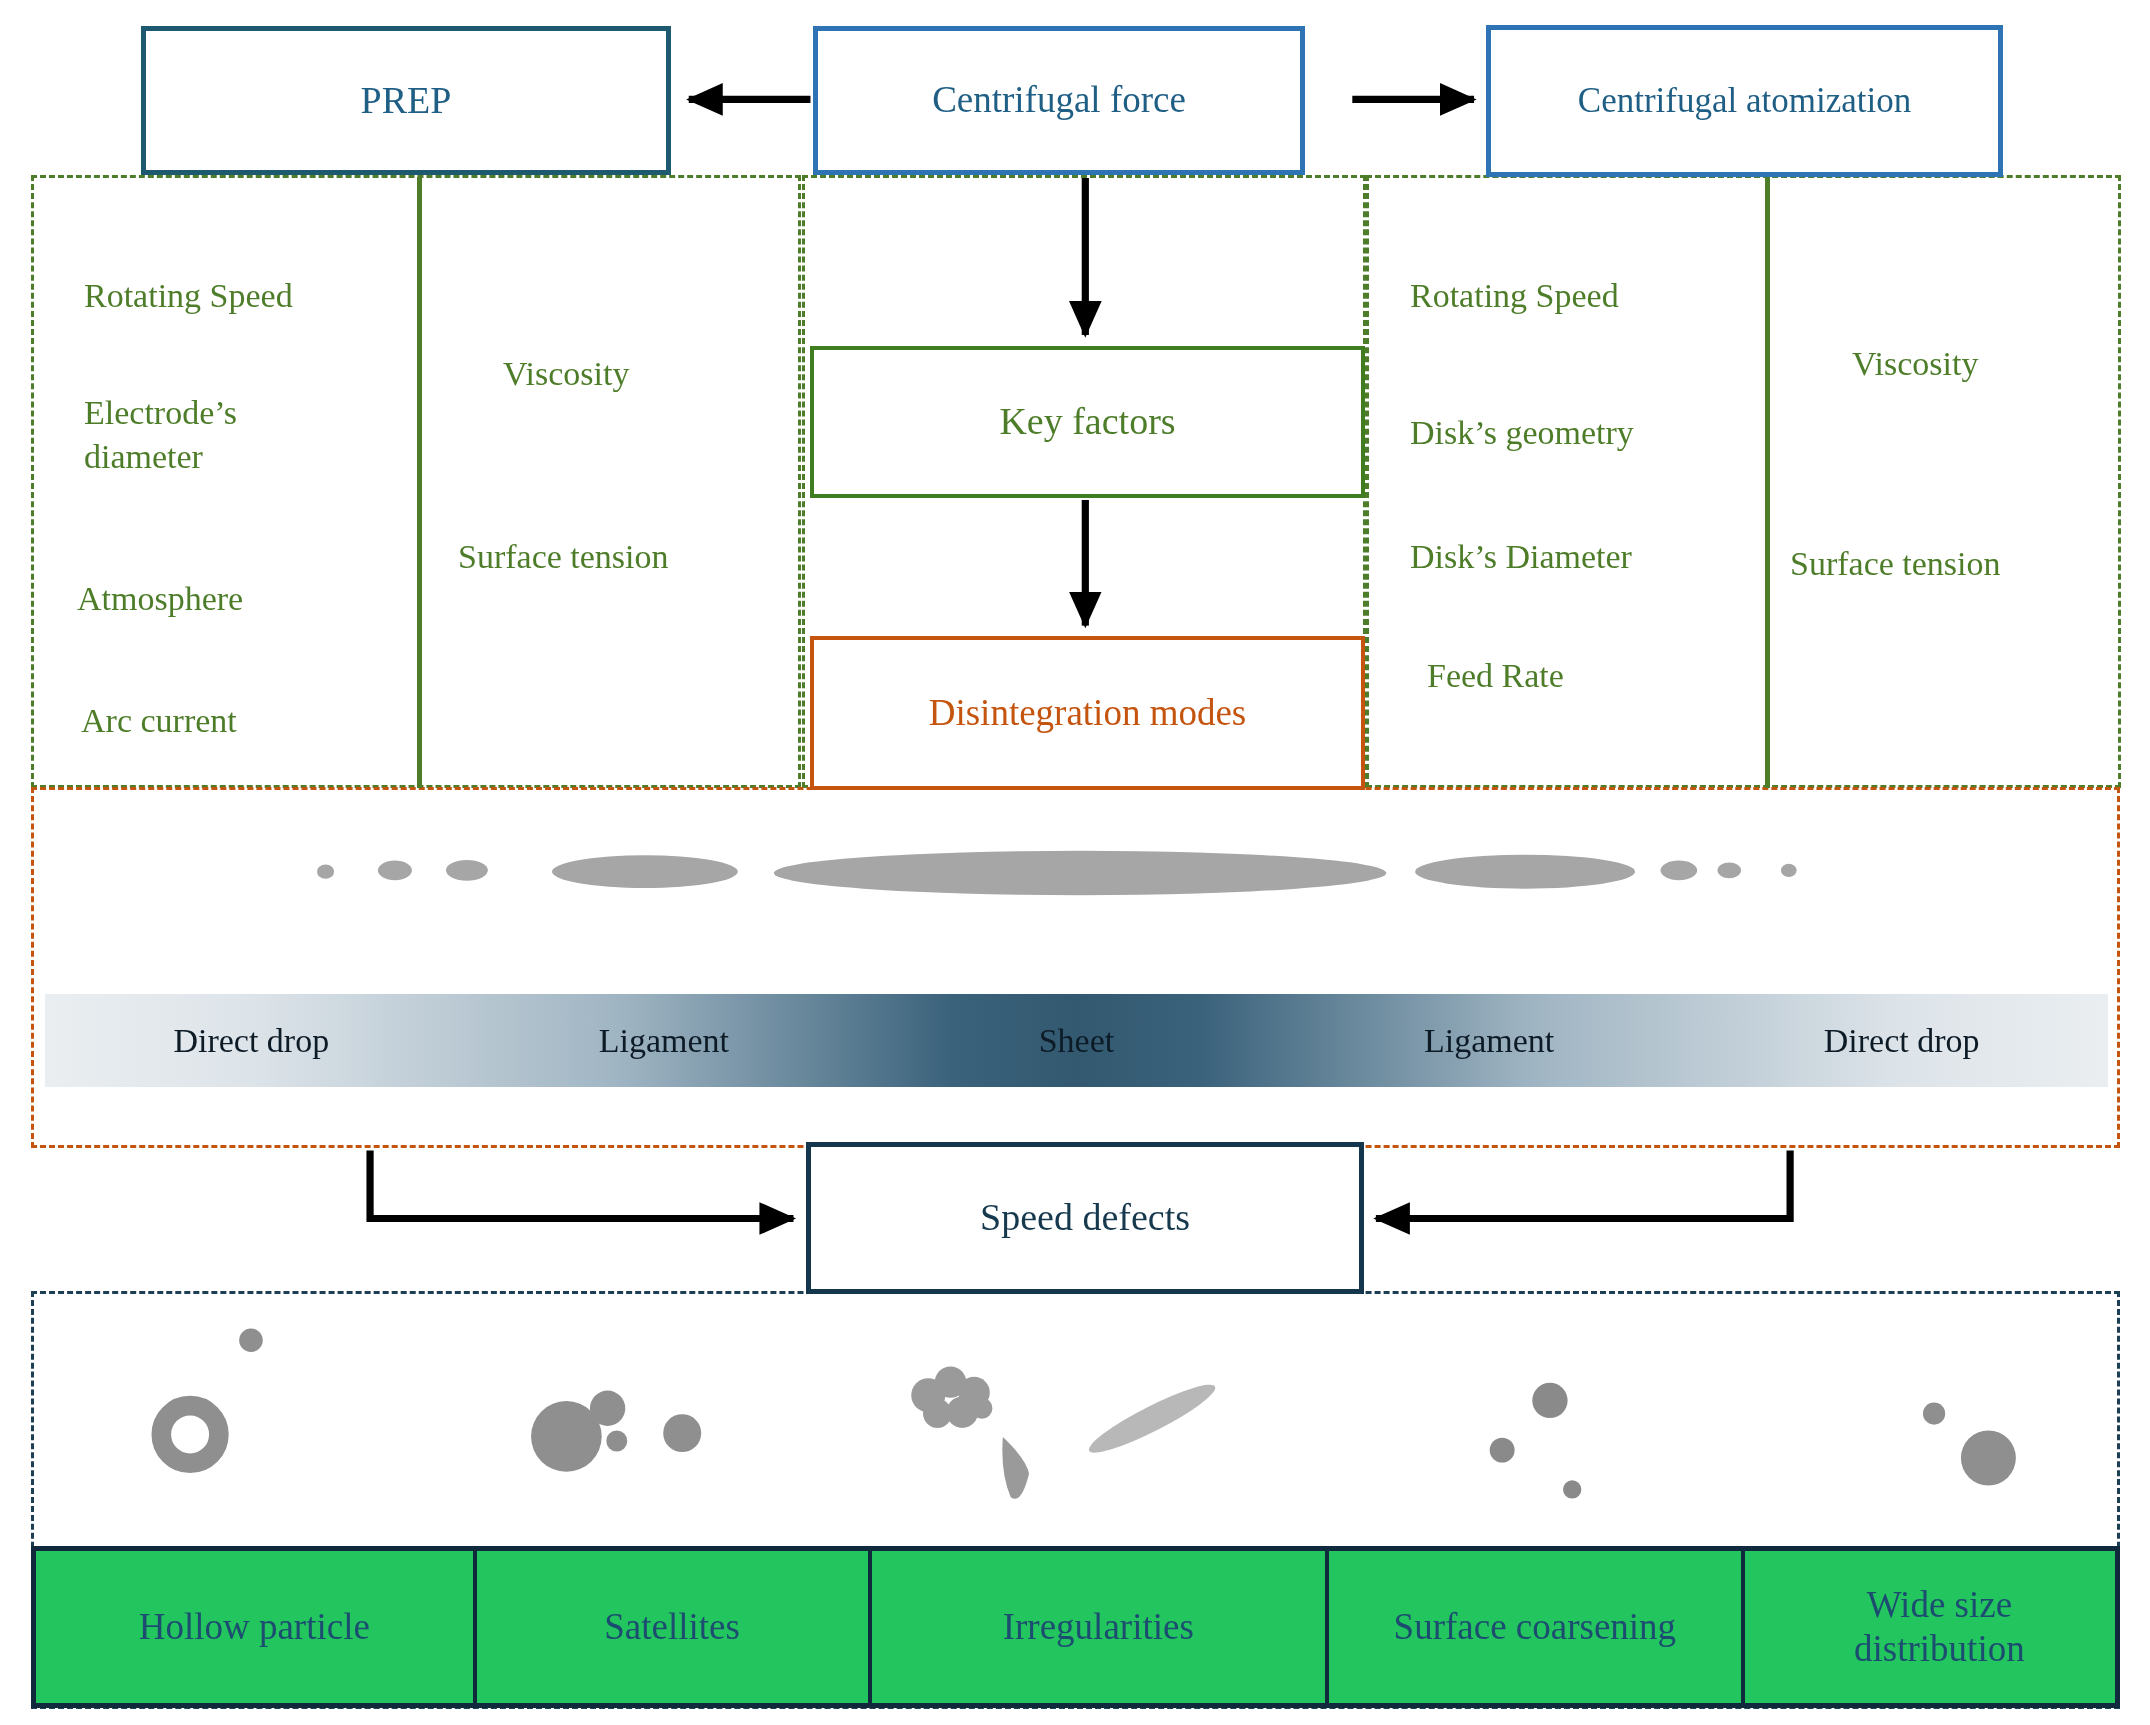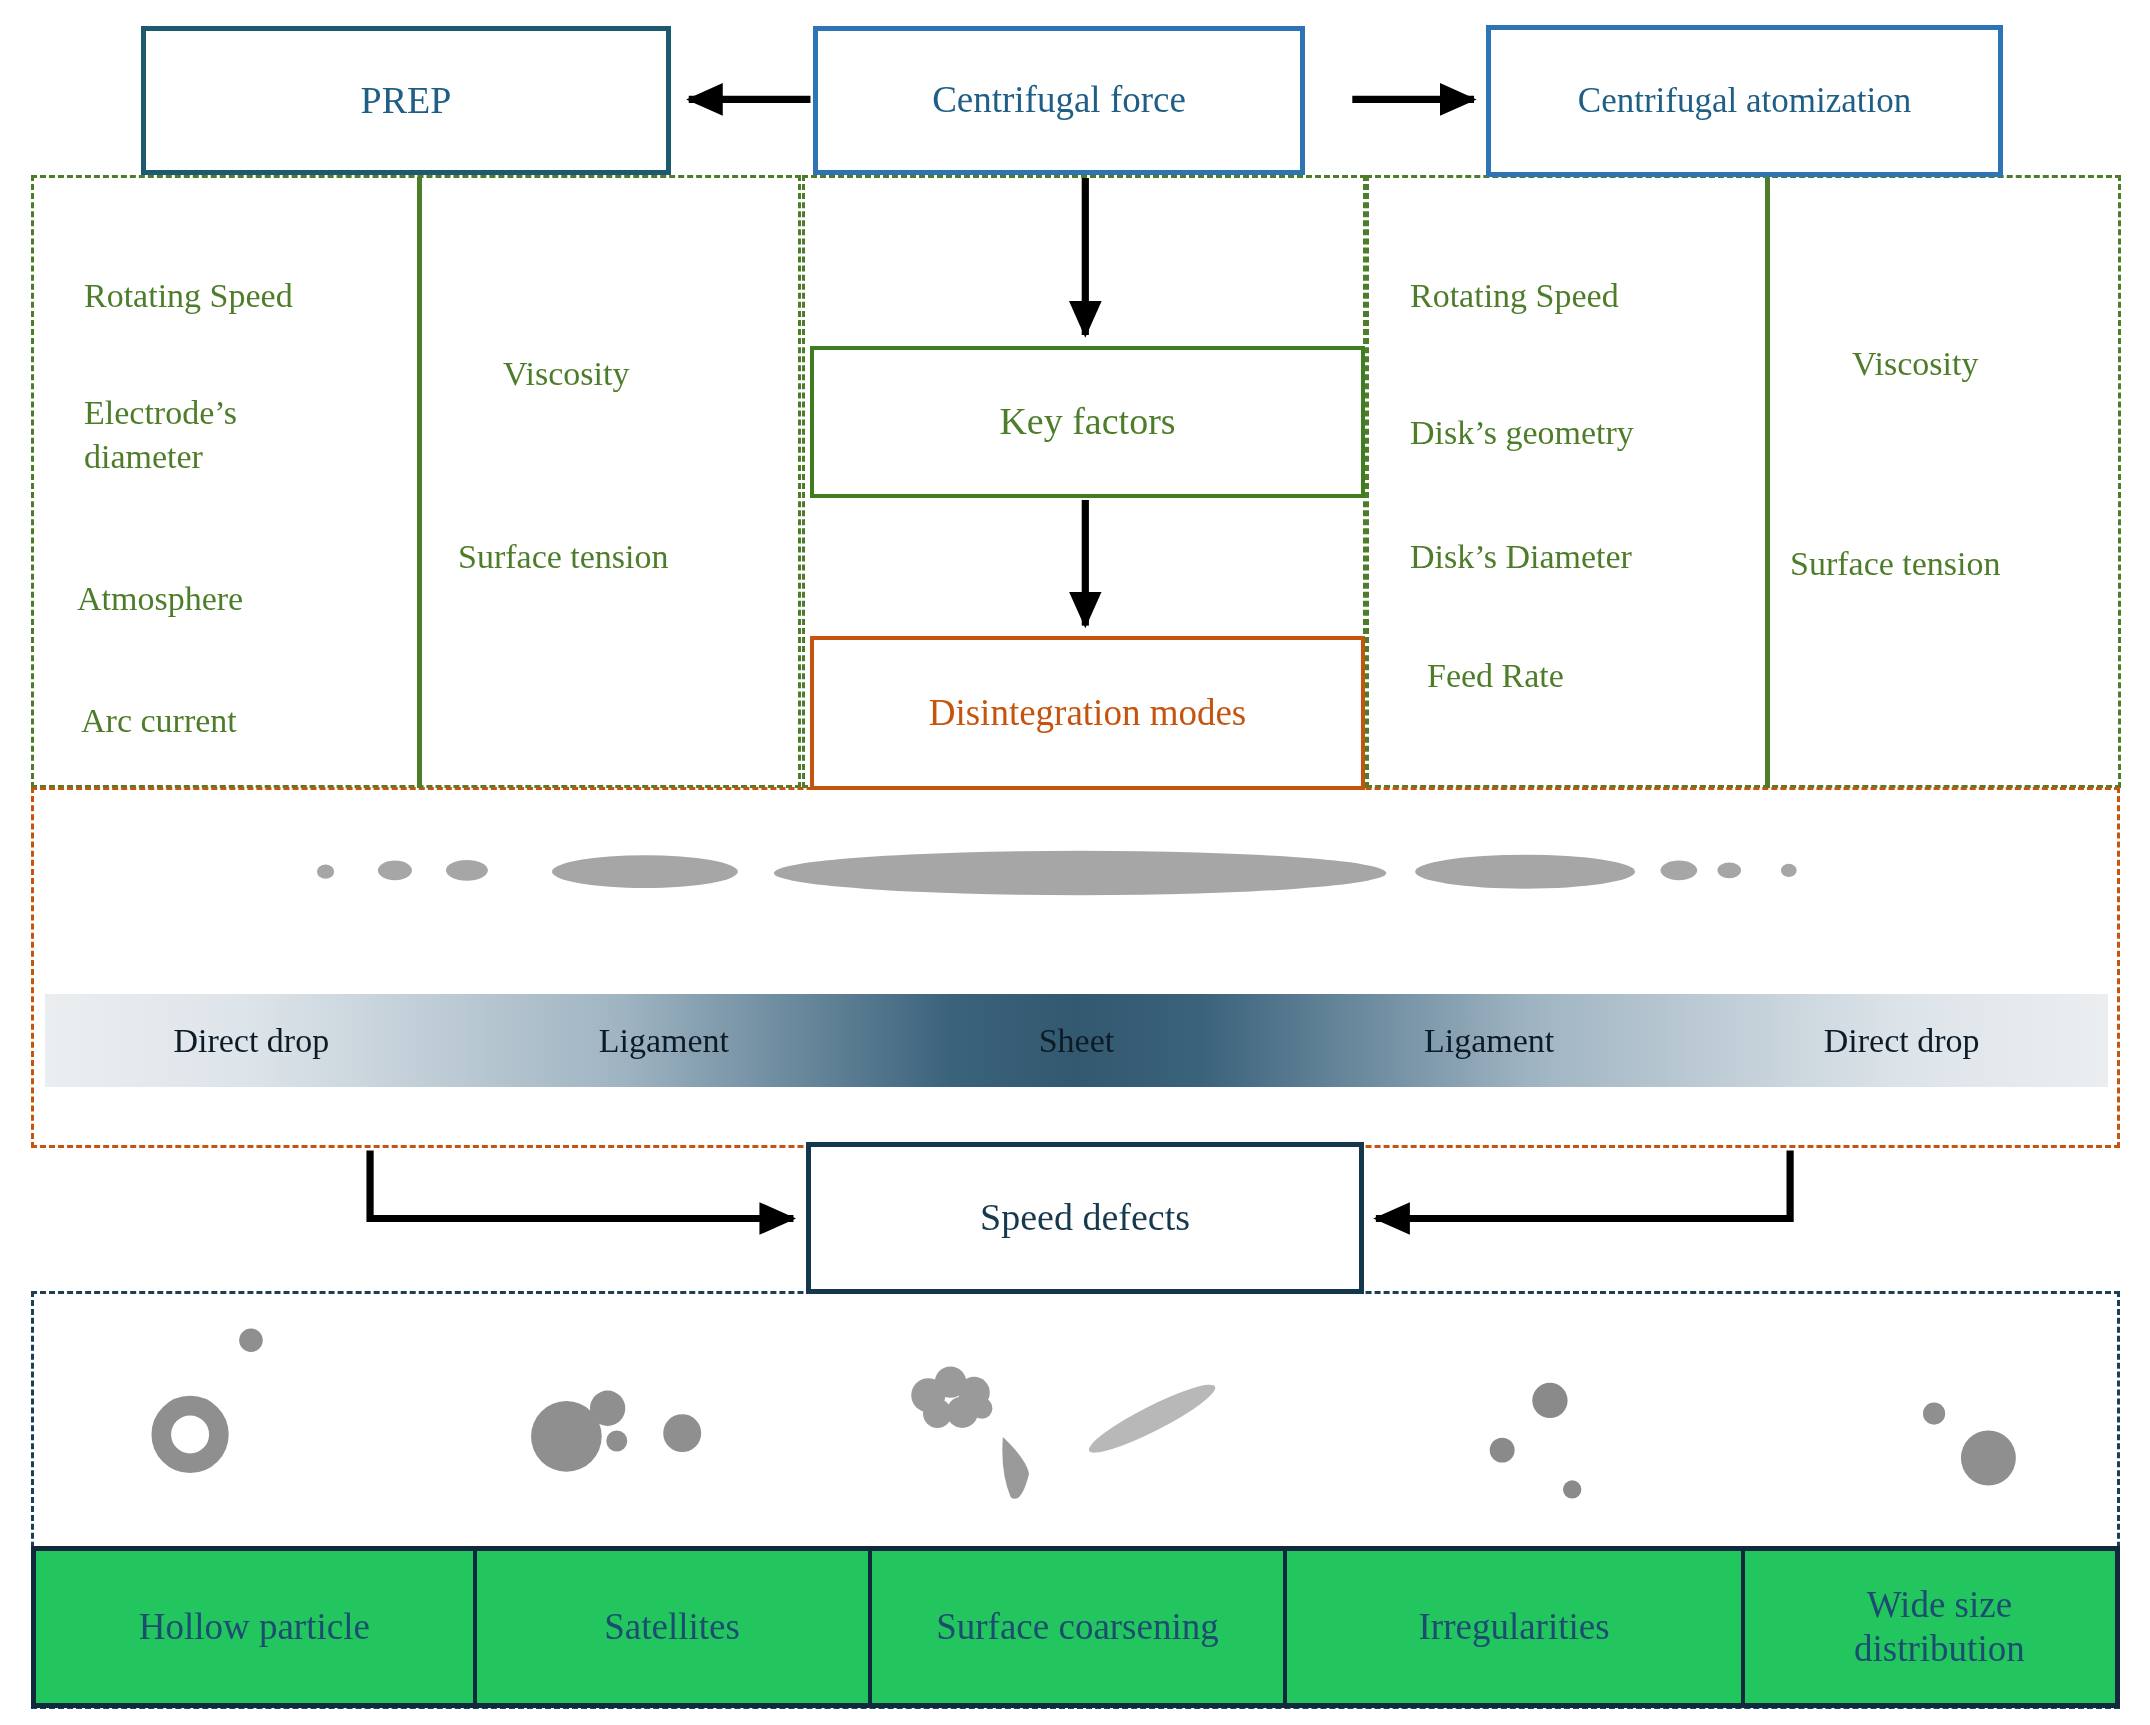--- a/index.html
+++ b/index.html
@@ -134,22 +134,22 @@
     <div class="mode-cell"><span class="mode-label">Direct drop</span></div>
     <div class="mode-cell"><span class="mode-label">Ligament</span></div>
     <div class="mode-cell"><span class="mode-label">Sheet</span></div>
     <div class="mode-cell"><span class="mode-label">Ligament</span></div>
     <div class="mode-cell"><span class="mode-label">Direct drop</span></div>
   </div>
 
   <div class="defect-table">
     <div class="defect-cell dc-0">Hollow particle</div>
     <div class="defect-cell dc-1">Satellites</div>
+    <div class="defect-cell dc-2">Irregularities</div>
     <div class="defect-cell dc-3">Surface coarsening</div>
-    <div class="defect-cell dc-2">Irregularities</div>
     <div class="defect-cell dc-4">Wide size distribution</div>
   </div>
 
   <svg class="overlay" width="2151" height="1725" viewBox="0 0 3286 2636">
     <defs>
       <marker id="ah" markerUnits="userSpaceOnUse" markerWidth="62" markerHeight="50" refX="52" refY="25" orient="auto">
         <path d="M0,0 L56,25 L0,50 Z" fill="#000000"></path>
       </marker>
     </defs>
 

